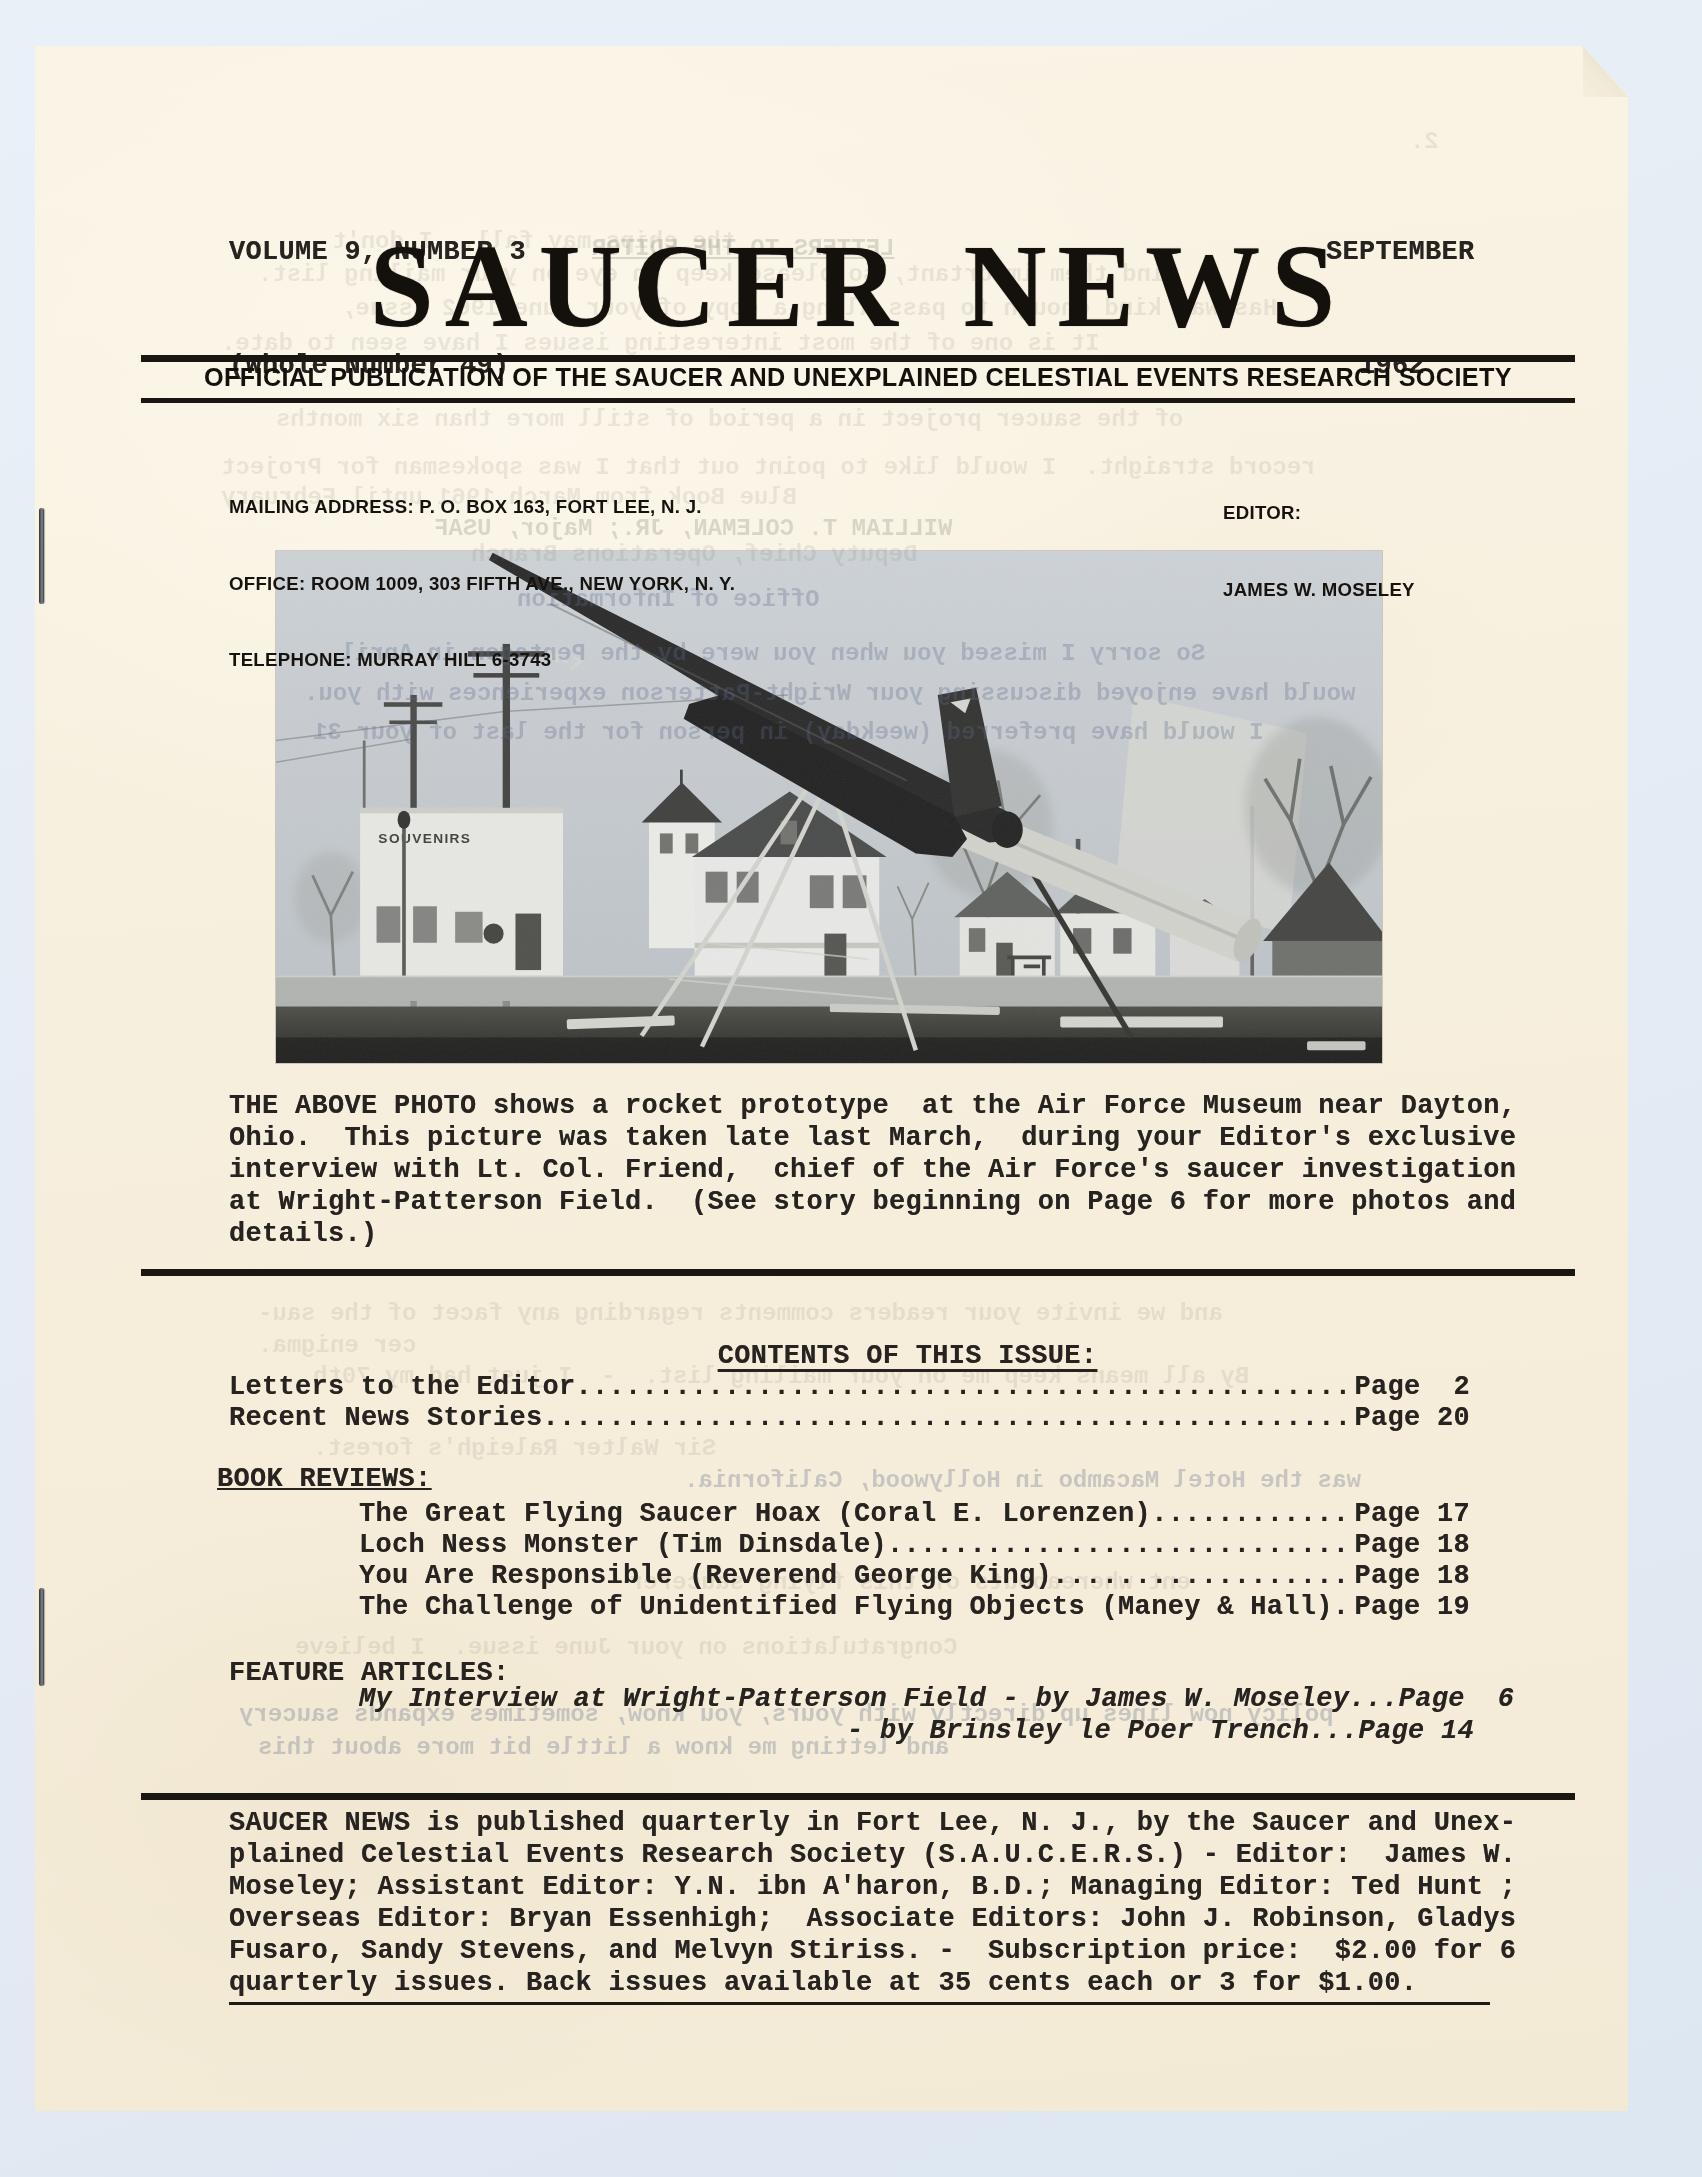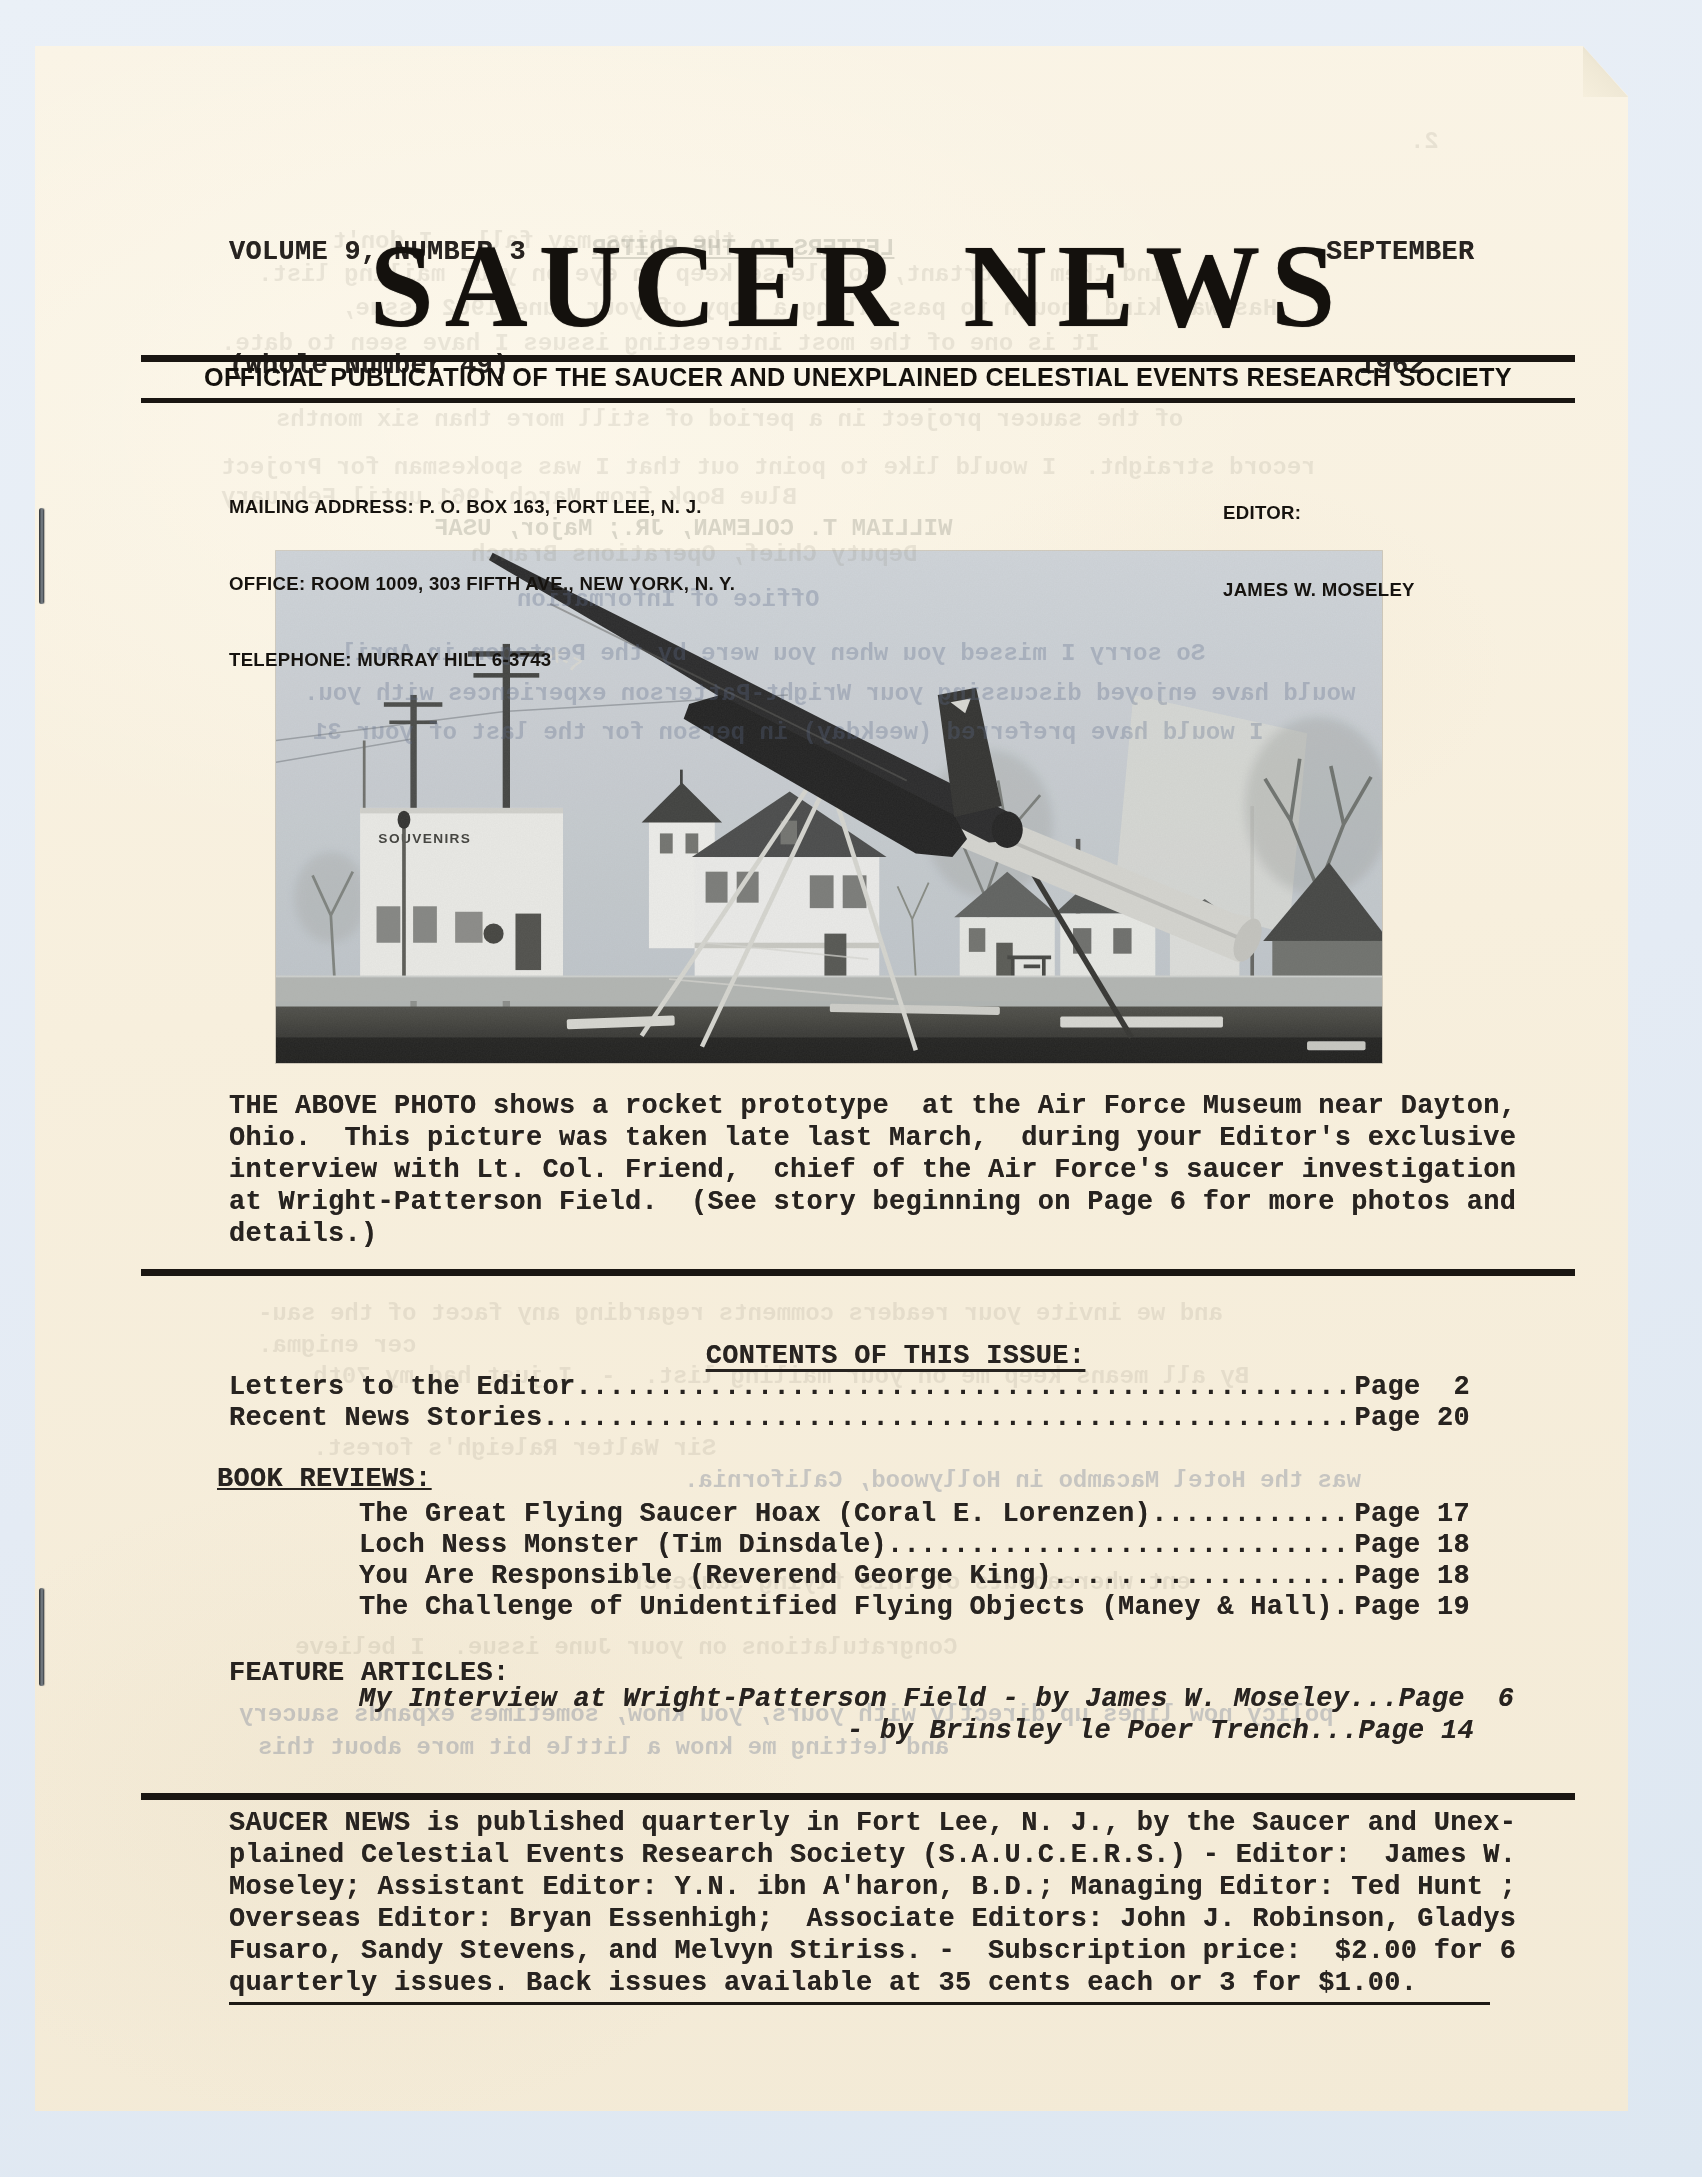--- a/index.html
+++ b/index.html
@@ -48,21 +48,21 @@
     font-size:115px;line-height:1;letter-spacing:11px;word-spacing:15px;
     color:#14110d;transform:scale(1,1.04);
     text-shadow:0 0 0.9px rgba(20,17,13,.6);
   }
   .tagline{
     position:absolute;left:106px;width:1434px;text-align:center;
     font:700 26px/28px "Liberation Sans",sans-serif;color:#14110d;
     letter-spacing:0.4px;white-space:nowrap;transform:scale(.97,1.02);
   }
   .addr{font:700 18.6px/25.5px "Liberation Sans",sans-serif;color:#16130f;letter-spacing:0.3px;white-space:pre;}
-  .center-head{position:absolute;left:94px;width:1434px;text-align:center;}
+  .center-head{position:absolute;left:106px;width:1434px;text-align:center;}
   .uline{text-decoration:underline;text-decoration-thickness:2.8px;text-underline-offset:5.6px;}
   .leader-row{display:flex;align-items:baseline;height:31px;}
   .leader-row .ttl{flex:none;}
   .leader-row .leader{flex:1;overflow:hidden;white-space:nowrap;}
   .leader-row .pg{flex:none;width:7ch;white-space:pre;text-align:center;}
   .indented .leader-row{padding-left:130px;}
   .feat-line{height:32px;font-style:italic;}
   .feat-ind1{padding-left:130px;}
   .feat-ind2{padding-left:618px;}
   .imprint-line{height:32px;}

